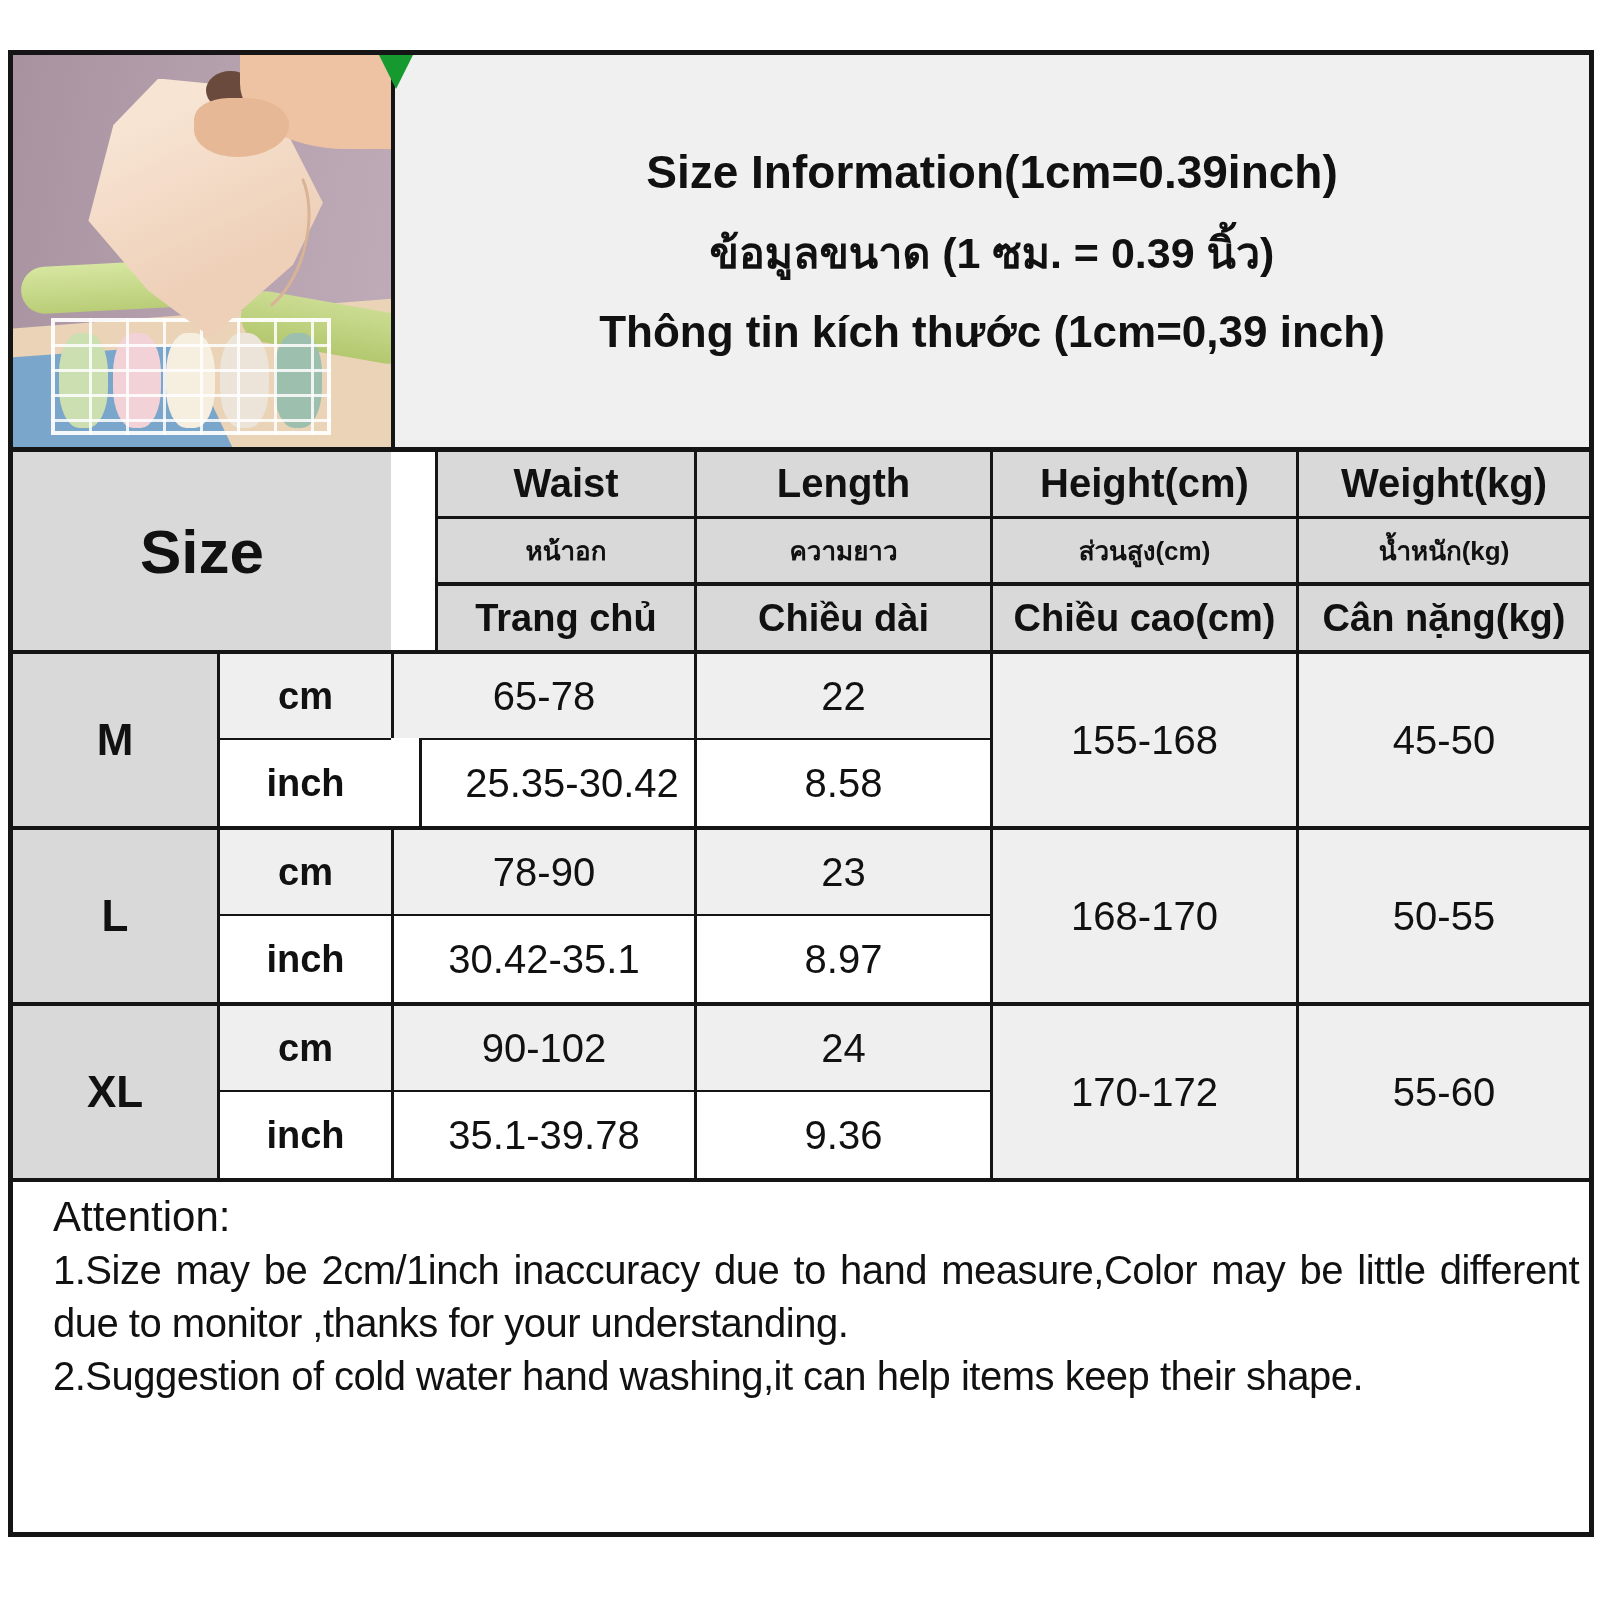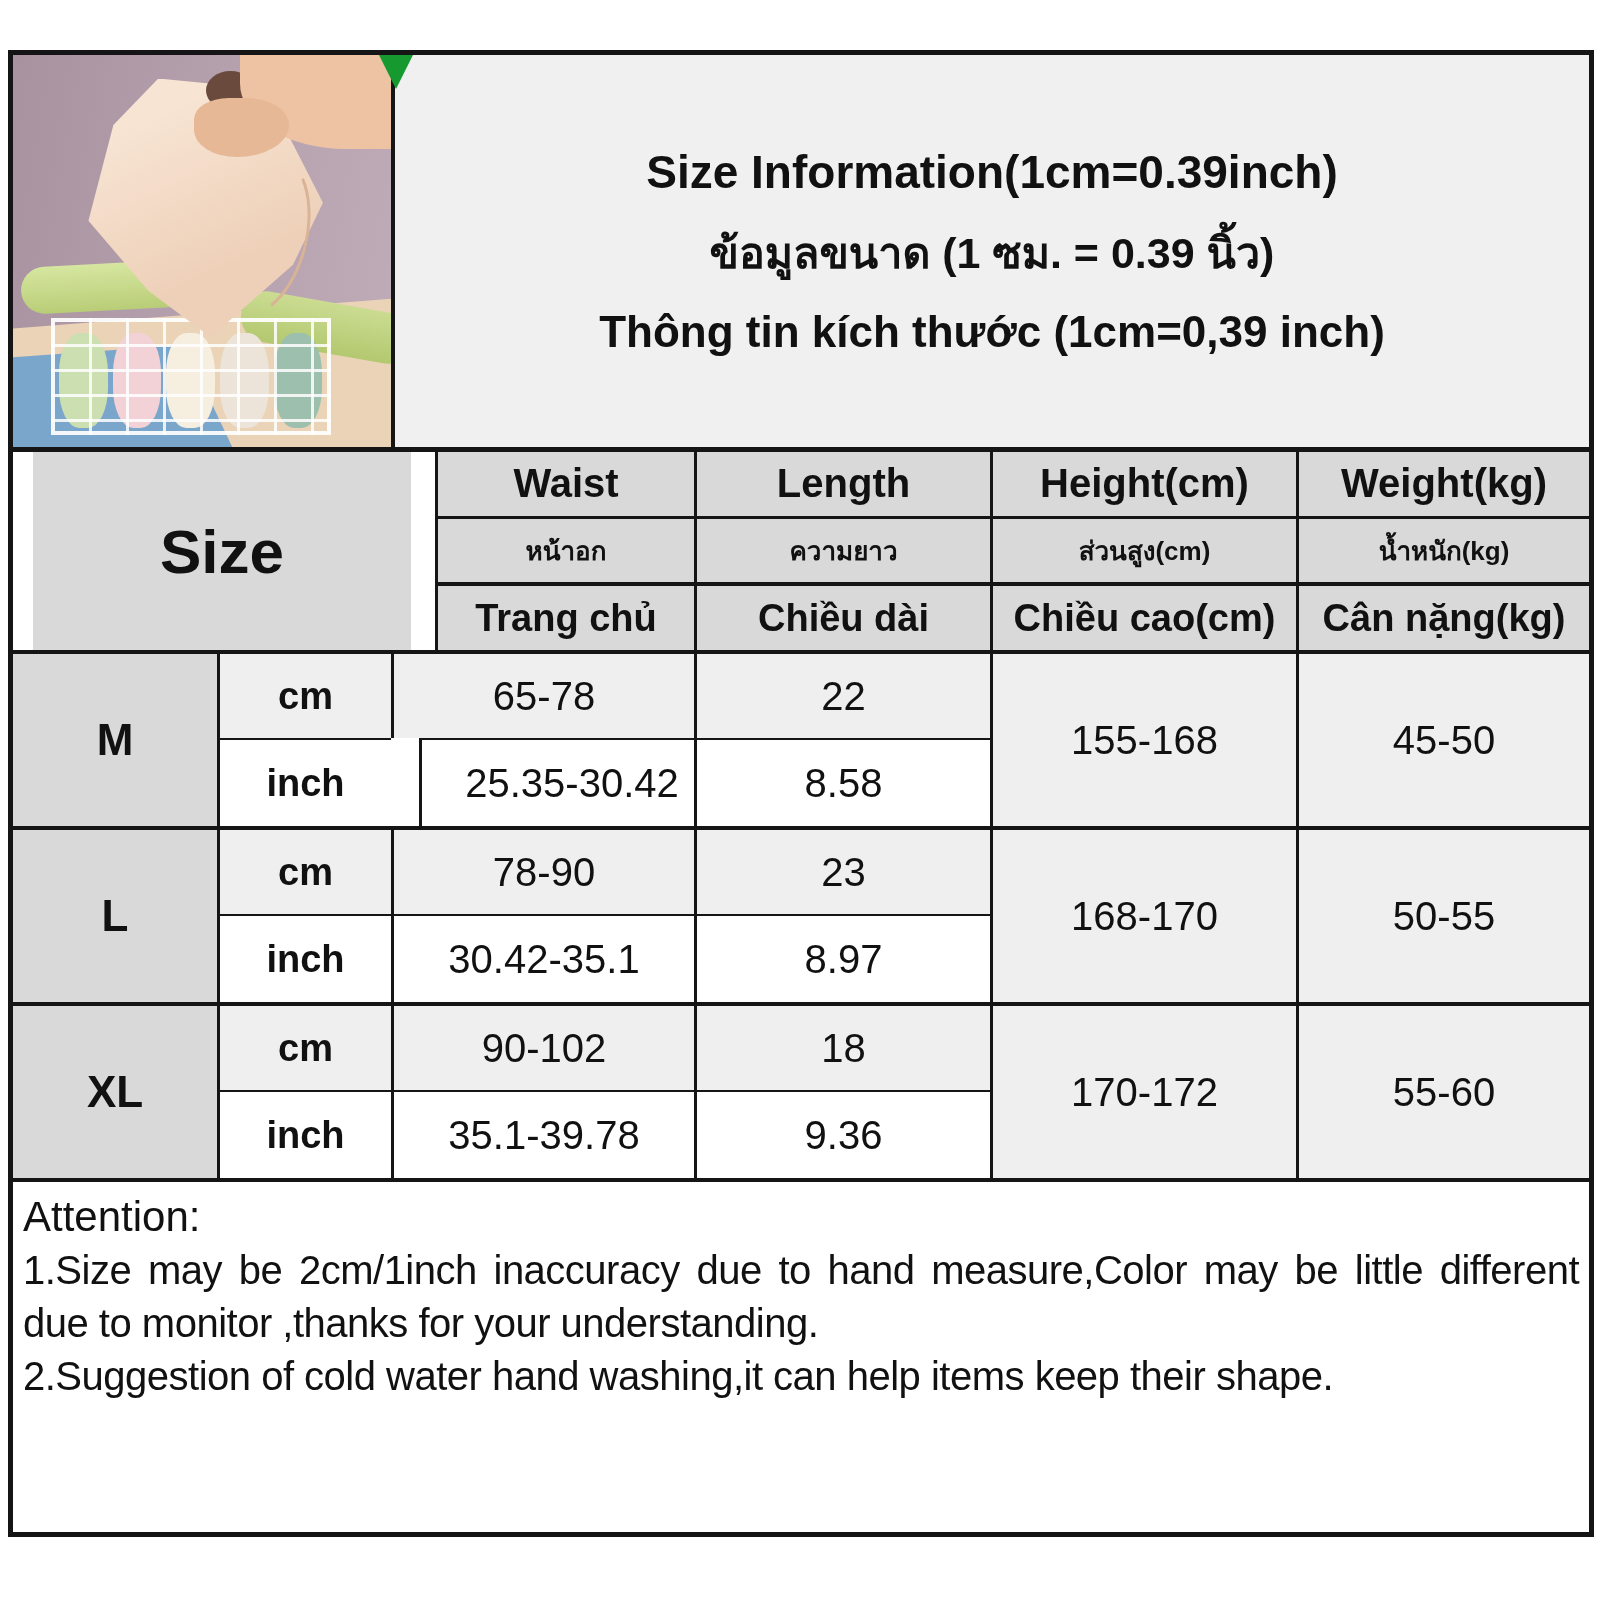--- a/index.html
+++ b/index.html
@@ -78,21 +78,21 @@
   .hcell.sep1{border-top:3px solid var(--bk);}
   .hcell.sep2{border-top:4px solid var(--bk);}
   .h-en{font-size:40px;font-weight:bold;}
   .h-th{font-size:26px;font-weight:bold;}
   .h-vi{font-size:38px;font-weight:bold;}
   .label{font-size:44px;font-weight:bold;}
   .unit{font-size:38px;font-weight:bold;}
   .val{font-size:40px;}
 
   
-  .attention{height:350px;box-sizing:border-box;padding:8px 10px 0 10px;background:#fff;}
+  .attention{height:350px;box-sizing:border-box;padding:8px 10px 0 10px;background:#fff;margin-left:30px;}
   .attention .head{font-size:42px;line-height:54px;}
   .attention p{margin:0;font-size:40px;line-height:53px;letter-spacing:-0.5px;}
   .attention p.just{text-align:justify;}
 </style>
 </head>
 <body>
 
 <div class="sheet">
 
   <div class="top-section">
@@ -121,21 +121,21 @@
     <div class="green-corner"></div>
     <div class="title-cell">
       <div class="title-en">Size Information(1cm=0.39inch)</div>
       <div class="title-th">ข้อมูลขนาด (1 ซม. = 0.39 นิ้ว)</div>
       <div class="title-vi">Thông tin kích thước (1cm=0,39 inch)</div>
     </div>
   </div>
 
   <div class="size-table">
 
-    <div class="c bg-h size-big" style="grid-column:1/3;grid-row:1;margin-left:20px;">Size</div>
+    <div class="c bg-h size-big" style="grid-column:1/3;grid-row:1;">Size</div>
 
     <div class="hcol bl" style="grid-column:3;grid-row:1;margin-left:44px;">
       <div class="hcell h-en">Waist</div>
       <div class="hcell sep1 h-th">หน้าอก</div>
       <div class="hcell sep2 h-vi">Trang chủ</div>
     </div>
     <div class="hcol bl" style="grid-column:4;grid-row:1;">
       <div class="hcell h-en">Length</div>
       <div class="hcell sep1 h-th">ความยาว</div>
       <div class="hcell sep2 h-vi">Chiều dài</div>
@@ -167,21 +167,21 @@
     <div class="c bl bt4 bg-l val" style="grid-column:4;grid-row:4;">23</div>
     <div class="c bl bt4 bg-l val" style="grid-column:5;grid-row:4/6;">168-170</div>
     <div class="c bl bt4 bg-l val" style="grid-column:6;grid-row:4/6;">50-55</div>
     <div class="c bl bt2 bg-w unit" style="grid-column:2;grid-row:5;">inch</div>
     <div class="c bl bt2 bg-w val" style="grid-column:3;grid-row:5;">30.42-35.1</div>
     <div class="c bl bt2 bg-w val" style="grid-column:4;grid-row:5;">8.97</div>
 
     <div class="c bg-h bt4 label" style="grid-column:1;grid-row:6/8;">XL</div>
     <div class="c bl bt4 bg-l unit" style="grid-column:2;grid-row:6;">cm</div>
     <div class="c bl bt4 bg-l val" style="grid-column:3;grid-row:6;">90-102</div>
-    <div class="c bl bt4 bg-l val" style="grid-column:4;grid-row:6;">18</div>
+    <div class="c bl bt4 bg-l val" style="grid-column:4;grid-row:6;">24</div>
     <div class="c bl bt4 bg-l val" style="grid-column:5;grid-row:6/8;">170-172</div>
     <div class="c bl bt4 bg-l val" style="grid-column:6;grid-row:6/8;text-align:center;">55-60</div>
     <div class="c bl bt2 bg-w unit" style="grid-column:2;grid-row:7;">inch</div>
     <div class="c bl bt2 bg-w val" style="grid-column:3;grid-row:7;">35.1-39.78</div>
     <div class="c bl bt2 bg-w val" style="grid-column:4;grid-row:7;">9.36</div>
   </div>
 
   <div class="attention">
     <div class="head">Attention:</div>
     <p class="just">1.Size may be 2cm/1inch inaccuracy due to hand measure,Color may be little different due to monitor ,thanks for your understanding.</p>

